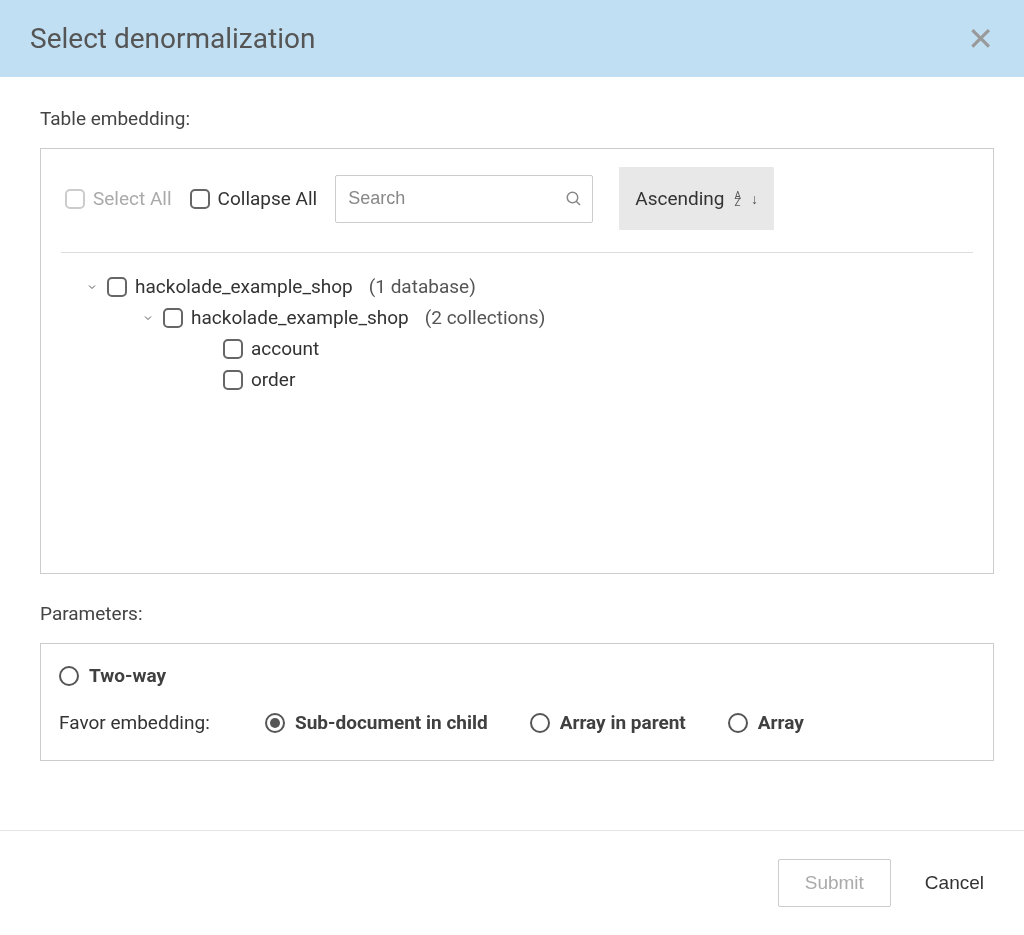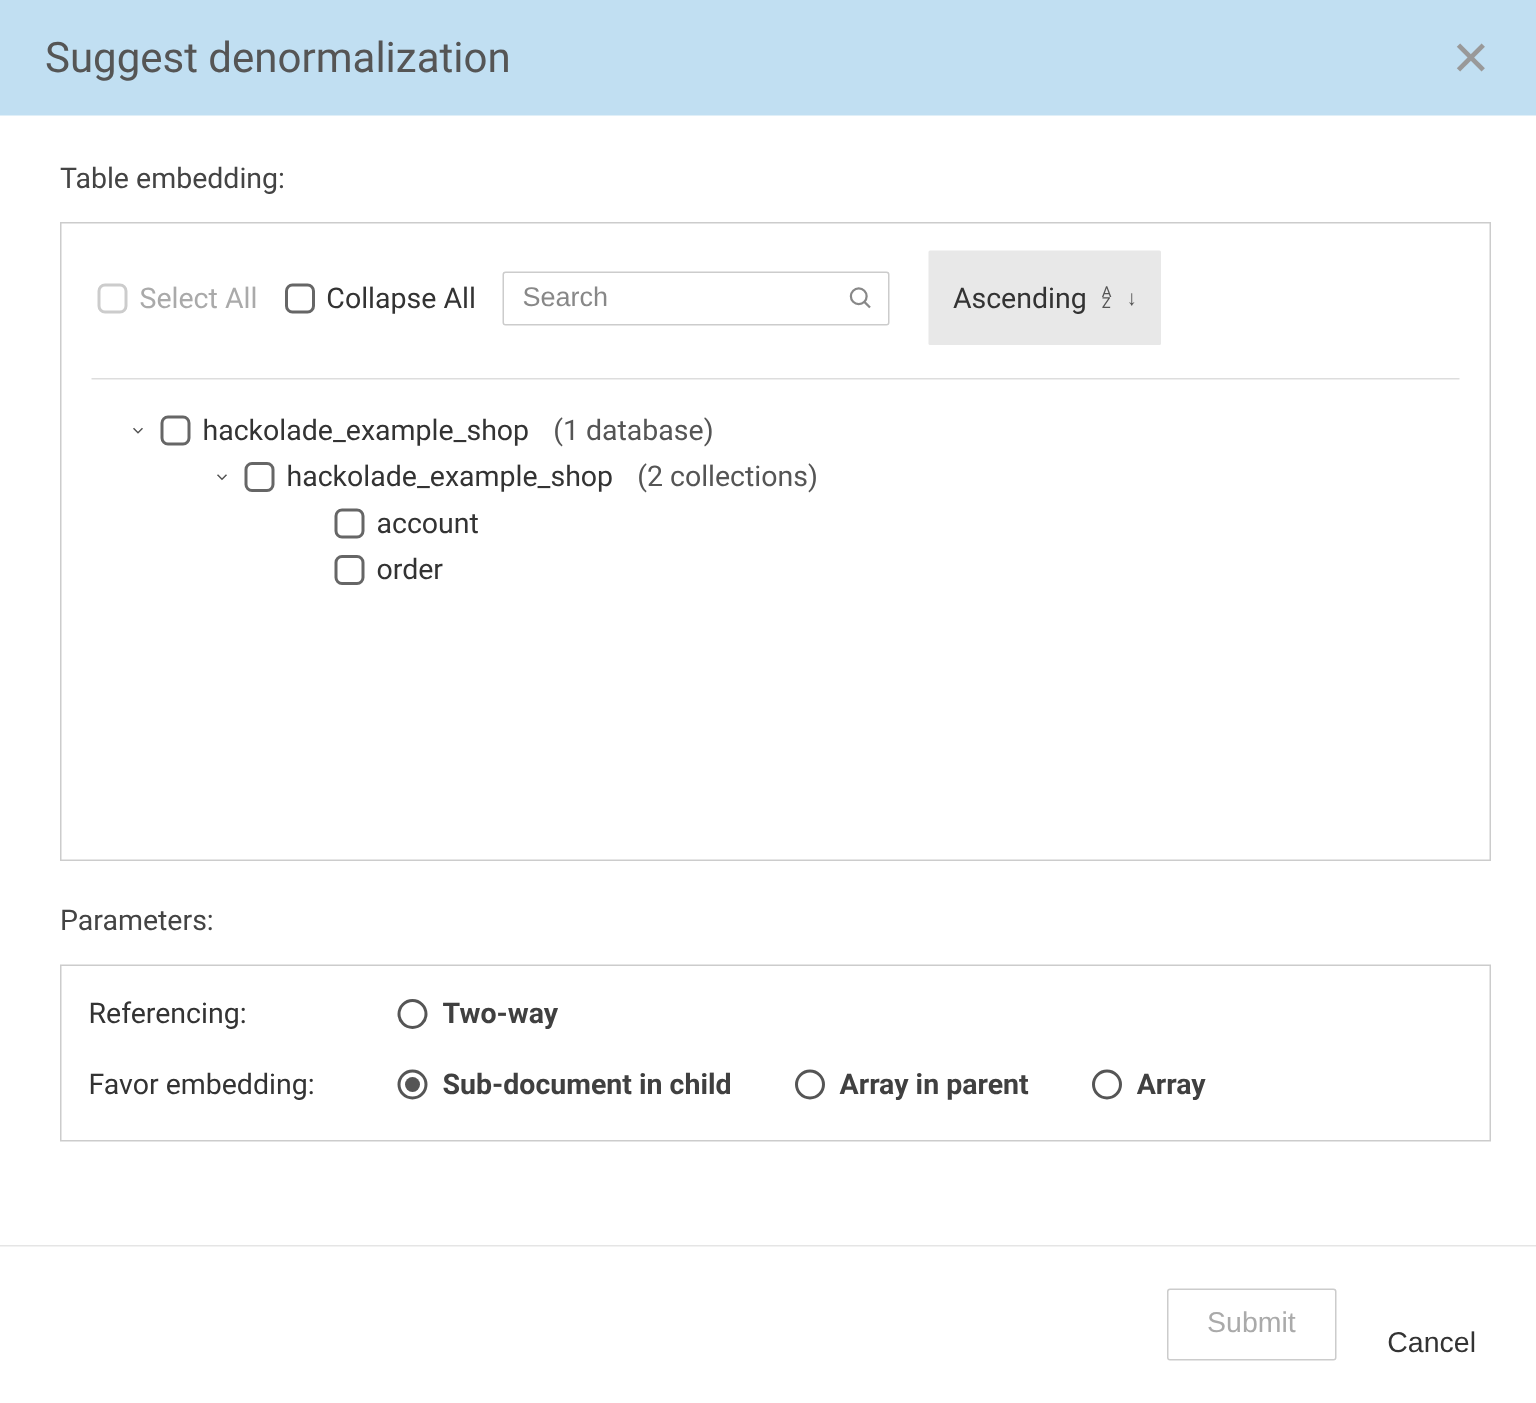--- a/index.html
+++ b/index.html
@@ -79,21 +79,21 @@
     .checkbox.disabled {
       border-color: #ccc;
     }
     .search-wrap {
       position: relative;
       display: inline-flex;
       align-items: center;
     }
     .search-input {
       width: 258px;
-      height: 36px;
+      height: 48px;
       border: 1px solid #ccc;
       border-radius: 2px;
       padding: 6px 36px 6px 12px;
       font-size: 18px;
       color: #555;
       outline: none;
     }
     .search-input::placeholder {
       color: #888;
     }
@@ -208,21 +208,21 @@
     .radio-label {
       font-size: 19px;
       font-weight: 700;
       color: #404040;
     }
     .dialog-footer {
       border-top: 1px solid #e5e5e5;
       padding: 28px 40px;
       display: flex;
       justify-content: flex-end;
-      align-items: flex-end;
+      align-items: center;
       gap: 34px;
       position: absolute;
       bottom: 0;
       left: 0;
       right: 0;
       background: #fff;
     }
     .btn-submit {
       border: 1px solid #ccc;
       background: #fff;
@@ -237,21 +237,21 @@
       border: none;
       font-size: 19px;
       color: #333;
       cursor: pointer;
     }
   </style>
 </head>
 <body>
 
 <div class="dialog-header">
-  <div class="dialog-title">Suggest denormalization</div>
+  <div class="dialog-title">Select denormalization</div>
   <div class="close-icon">✕</div>
 </div>
 
 <div class="dialog-body">
 
   <div class="section-label">Table embedding:</div>
 
   <div class="table-selection-box">
     <div class="toolbar">
       <span class="cb-wrap disabled">
@@ -308,21 +308,20 @@
         <span class="checkbox"></span>
         <span>order</span>
       </div>
     </div>
   </div>
 
   <div class="section-label" style="margin-top:28px;">Parameters:</div>
 
   <div class="parameters-box">
     <div class="param-row">
-      <div class="param-label">Referencing:</div>
       <div class="radio-group">
         <span class="radio-wrap">
           <span class="radio"></span>
           <span class="radio-label">Two-way</span>
         </span>
       </div>
     </div>
     <div class="param-row">
       <div class="param-label">Favor embedding:</div>
       <div class="radio-group">

